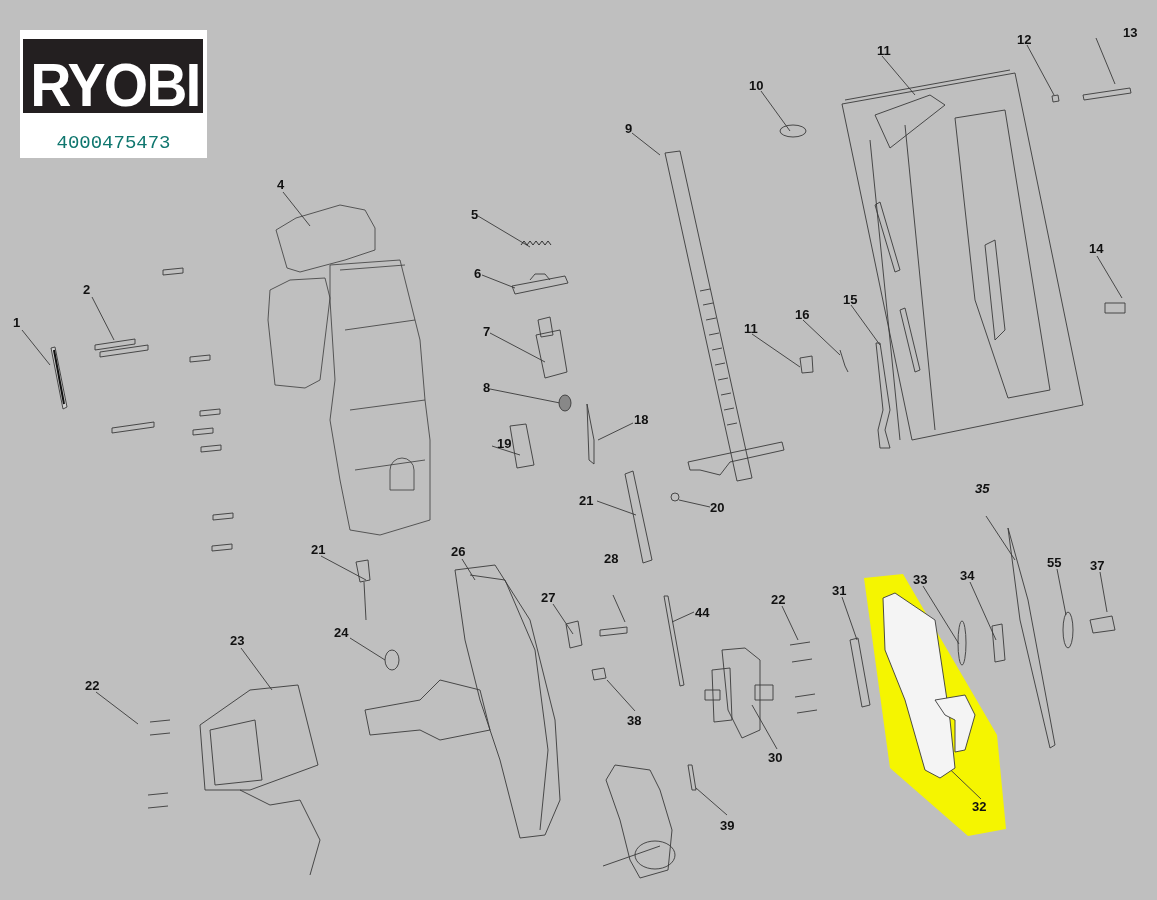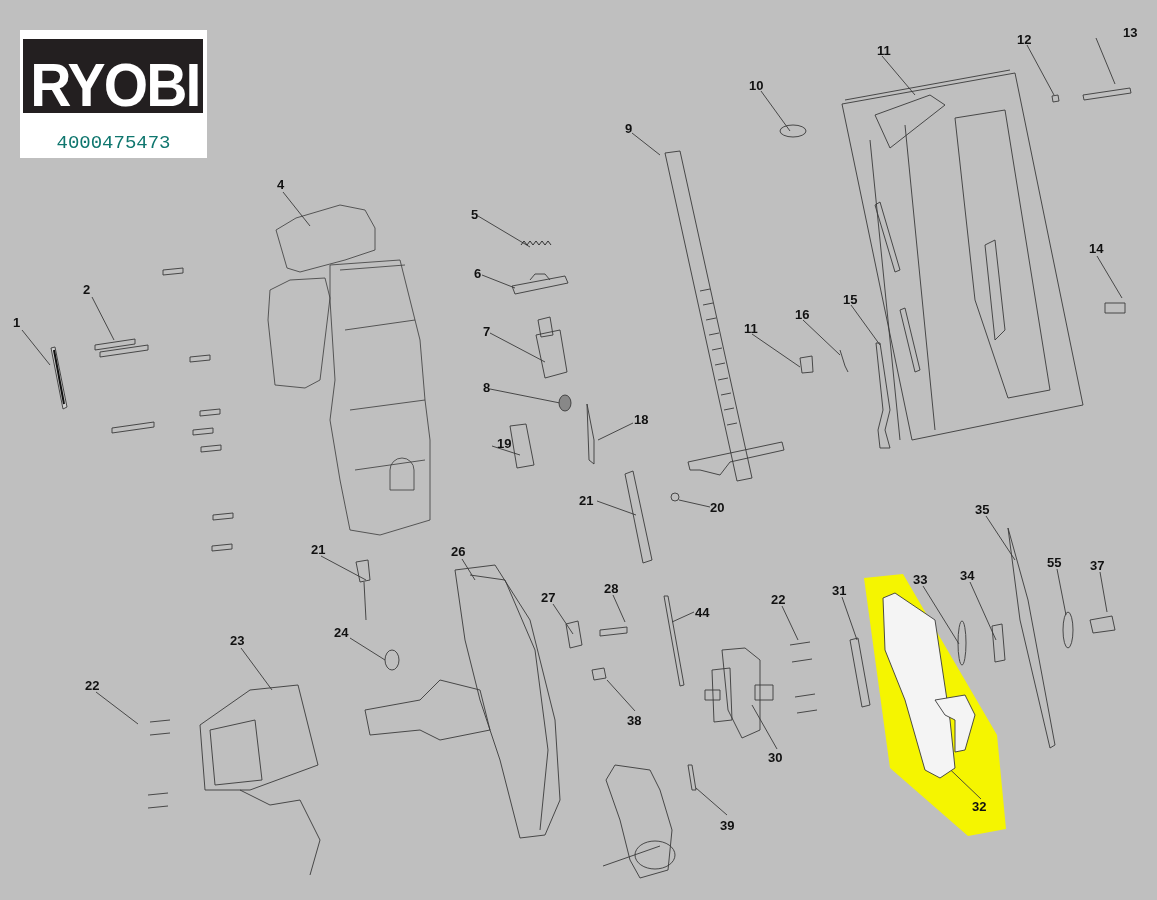--- a/index.html
+++ b/index.html
@@ -211,27 +211,27 @@
       <div class="callout" style="left: 474px; top: 437px; margin-left: 23px;">19</div>
       <div class="callout" style="left: 710px; top: 501px;">20</div>
       <div class="callout" style="left: 579px; top: 494px;">21</div>
       <div class="callout" style="left: 85px; top: 679px;">22</div>
       <div class="callout" style="left: 771px; top: 593px;">22</div>
       <div class="callout" style="left: 230px; top: 634px;">23</div>
       <div class="callout" style="left: 334px; top: 626px;">24</div>
       <div class="callout" style="left: 311px; top: 543px;">21</div>
       <div class="callout" style="left: 451px; top: 545px;">26</div>
       <div class="callout" style="left: 541px; top: 591px;">27</div>
-      <div class="callout" style="left: 604px; top: 582px;">28</div>
+      <div class="callout" style="left: 604px; top: 552px;">28</div>
       <div class="callout" style="left: 695px; top: 606px;">44</div>
       <div class="callout" style="left: 768px; top: 751px;">30</div>
       <div class="callout" style="left: 832px; top: 584px;">31</div>
       <div class="callout" style="left: 972px; top: 800px;">32</div>
       <div class="callout" style="left: 913px; top: 573px;">33</div>
       <div class="callout" style="left: 960px; top: 569px;">34</div>
-      <div class="callout" style="left: 975px; top: 503px;">35</div>
+      <div class="callout" style="left: 975px; top: 482px; font-style: italic;">35</div>
       <div class="callout" style="left: 1047px; top: 556px;">55</div>
       <div class="callout" style="left: 1090px; top: 559px;">37</div>
       <div class="callout" style="left: 627px; top: 714px;">38</div>
       <div class="callout" style="left: 720px; top: 819px;">39</div>
       <div class="callout" style="left: 583px; top: 862px; margin-top: 45px;">40</div>
     </div>
 </div>
 
 </body></html>

